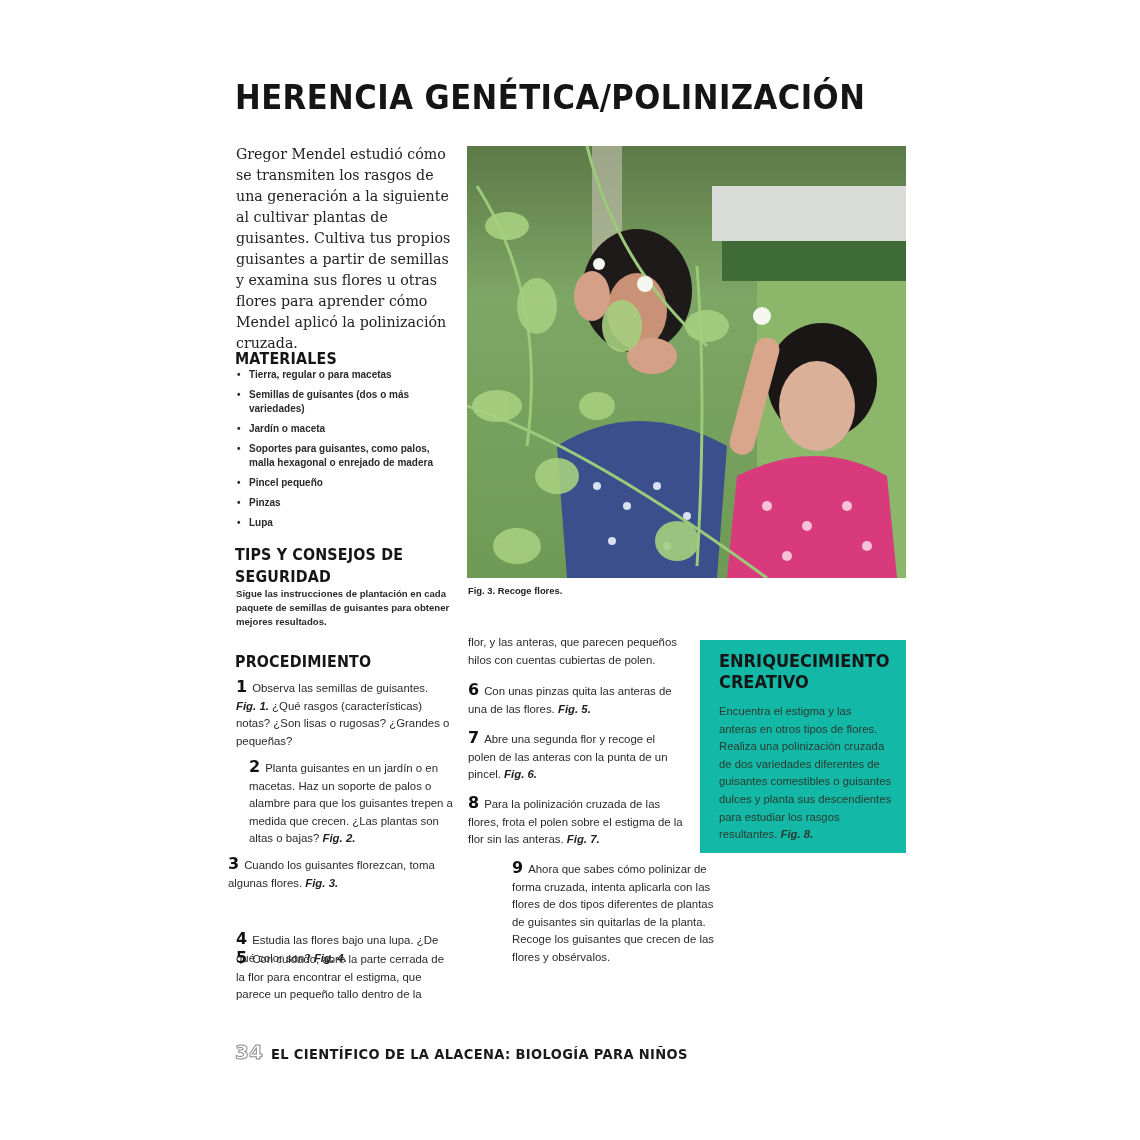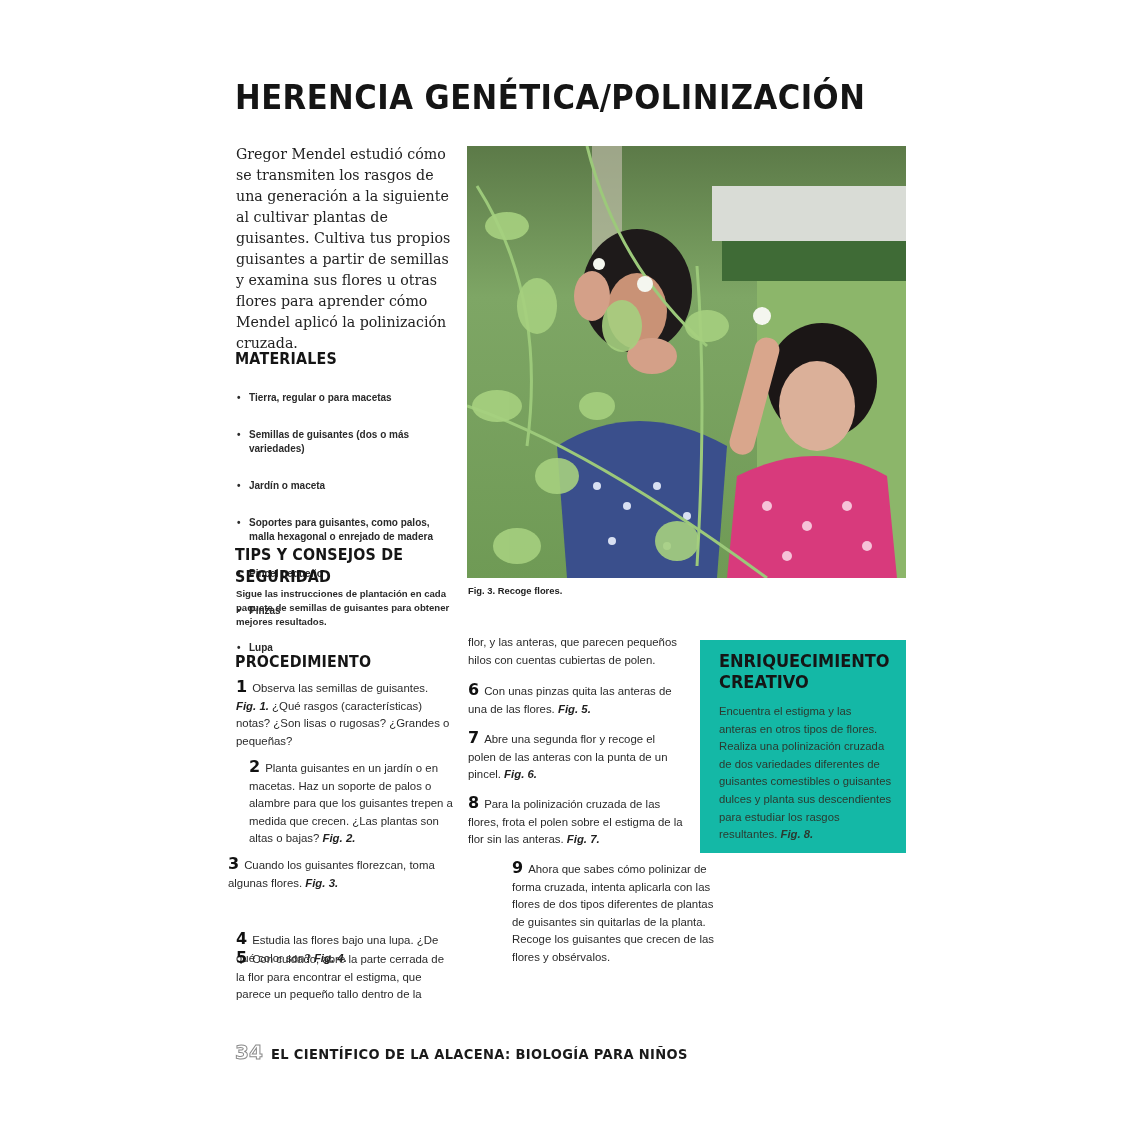--- a/index.html
+++ b/index.html
@@ -3,21 +3,21 @@
 <meta charset="utf-8">
 <style>
   html, body { margin:0; padding:0; }
   body { width:1140px; height:1140px; background:#ffffff; position:relative; overflow:hidden; color:#1c1c1c; }
   .abs { position:absolute; }
   .title { left:235px; top:78px; font-family:"DejaVu Sans", sans-serif; font-weight:bold; font-size:33px; letter-spacing:0.5px; color:#151515; white-space:nowrap; transform:scaleX(0.93); transform-origin:left top; }
   .intro { left:236px; top:144px; width:215px; font-family:"DejaVu Serif", serif; font-size:14.2px; line-height:21px; color:#222; }
   .h2 { font-family:"DejaVu Sans", sans-serif; font-weight:bold; font-size:15.5px; color:#151515; letter-spacing:0.2px; transform:scaleX(0.92); transform-origin:left top; line-height:22px; }
   .materials-h { left:235px; top:348px; }
   .mat-list { left:236px; top:368px; width:215px; margin:0; padding:0; list-style:none; font-family:"Liberation Sans", sans-serif; font-weight:bold; font-size:10px; line-height:14px; color:#2a2a2a; }
-  .mat-list li { position:relative; padding-left:13px; margin-bottom:6px;margin-top:23px; }
+  .mat-list li { position:relative; padding-left:13px; margin-bottom:6px; }
   .mat-list li::before { content:"•"; position:absolute; left:1px; top:0; }
   .tips-h { left:235px; top:544px; width:215px; }
   .tips-body { left:236px; top:587px; width:215px; font-family:"Liberation Sans", sans-serif; font-weight:bold; font-size:9.6px; line-height:14px; color:#2a2a2a; }
   .proc-h { left:235px; top:651px; }
   .step { font-family:"Liberation Sans", sans-serif; font-size:11.4px; line-height:17.5px; color:#2a2a2a; width:215px; }
   .step .num { font-family:"DejaVu Sans", sans-serif; font-weight:bold; font-size:16px; color:#111; margin-right:5px; }
   .step .fig { font-style:italic; font-weight:bold; color:#1f1f1f; }
   .photo { left:467px; top:146px; width:439px; height:432px; overflow:hidden; background:#7fa860; }
   .caption { left:468px; top:585px; font-family:"Liberation Sans", sans-serif; font-weight:bold; font-size:9.4px; color:#222; }
   .enrich { left:700px; top:640px; width:206px; height:213px; background:#14b8a6; box-sizing:border-box; padding:10px 14px 0 19px; }

